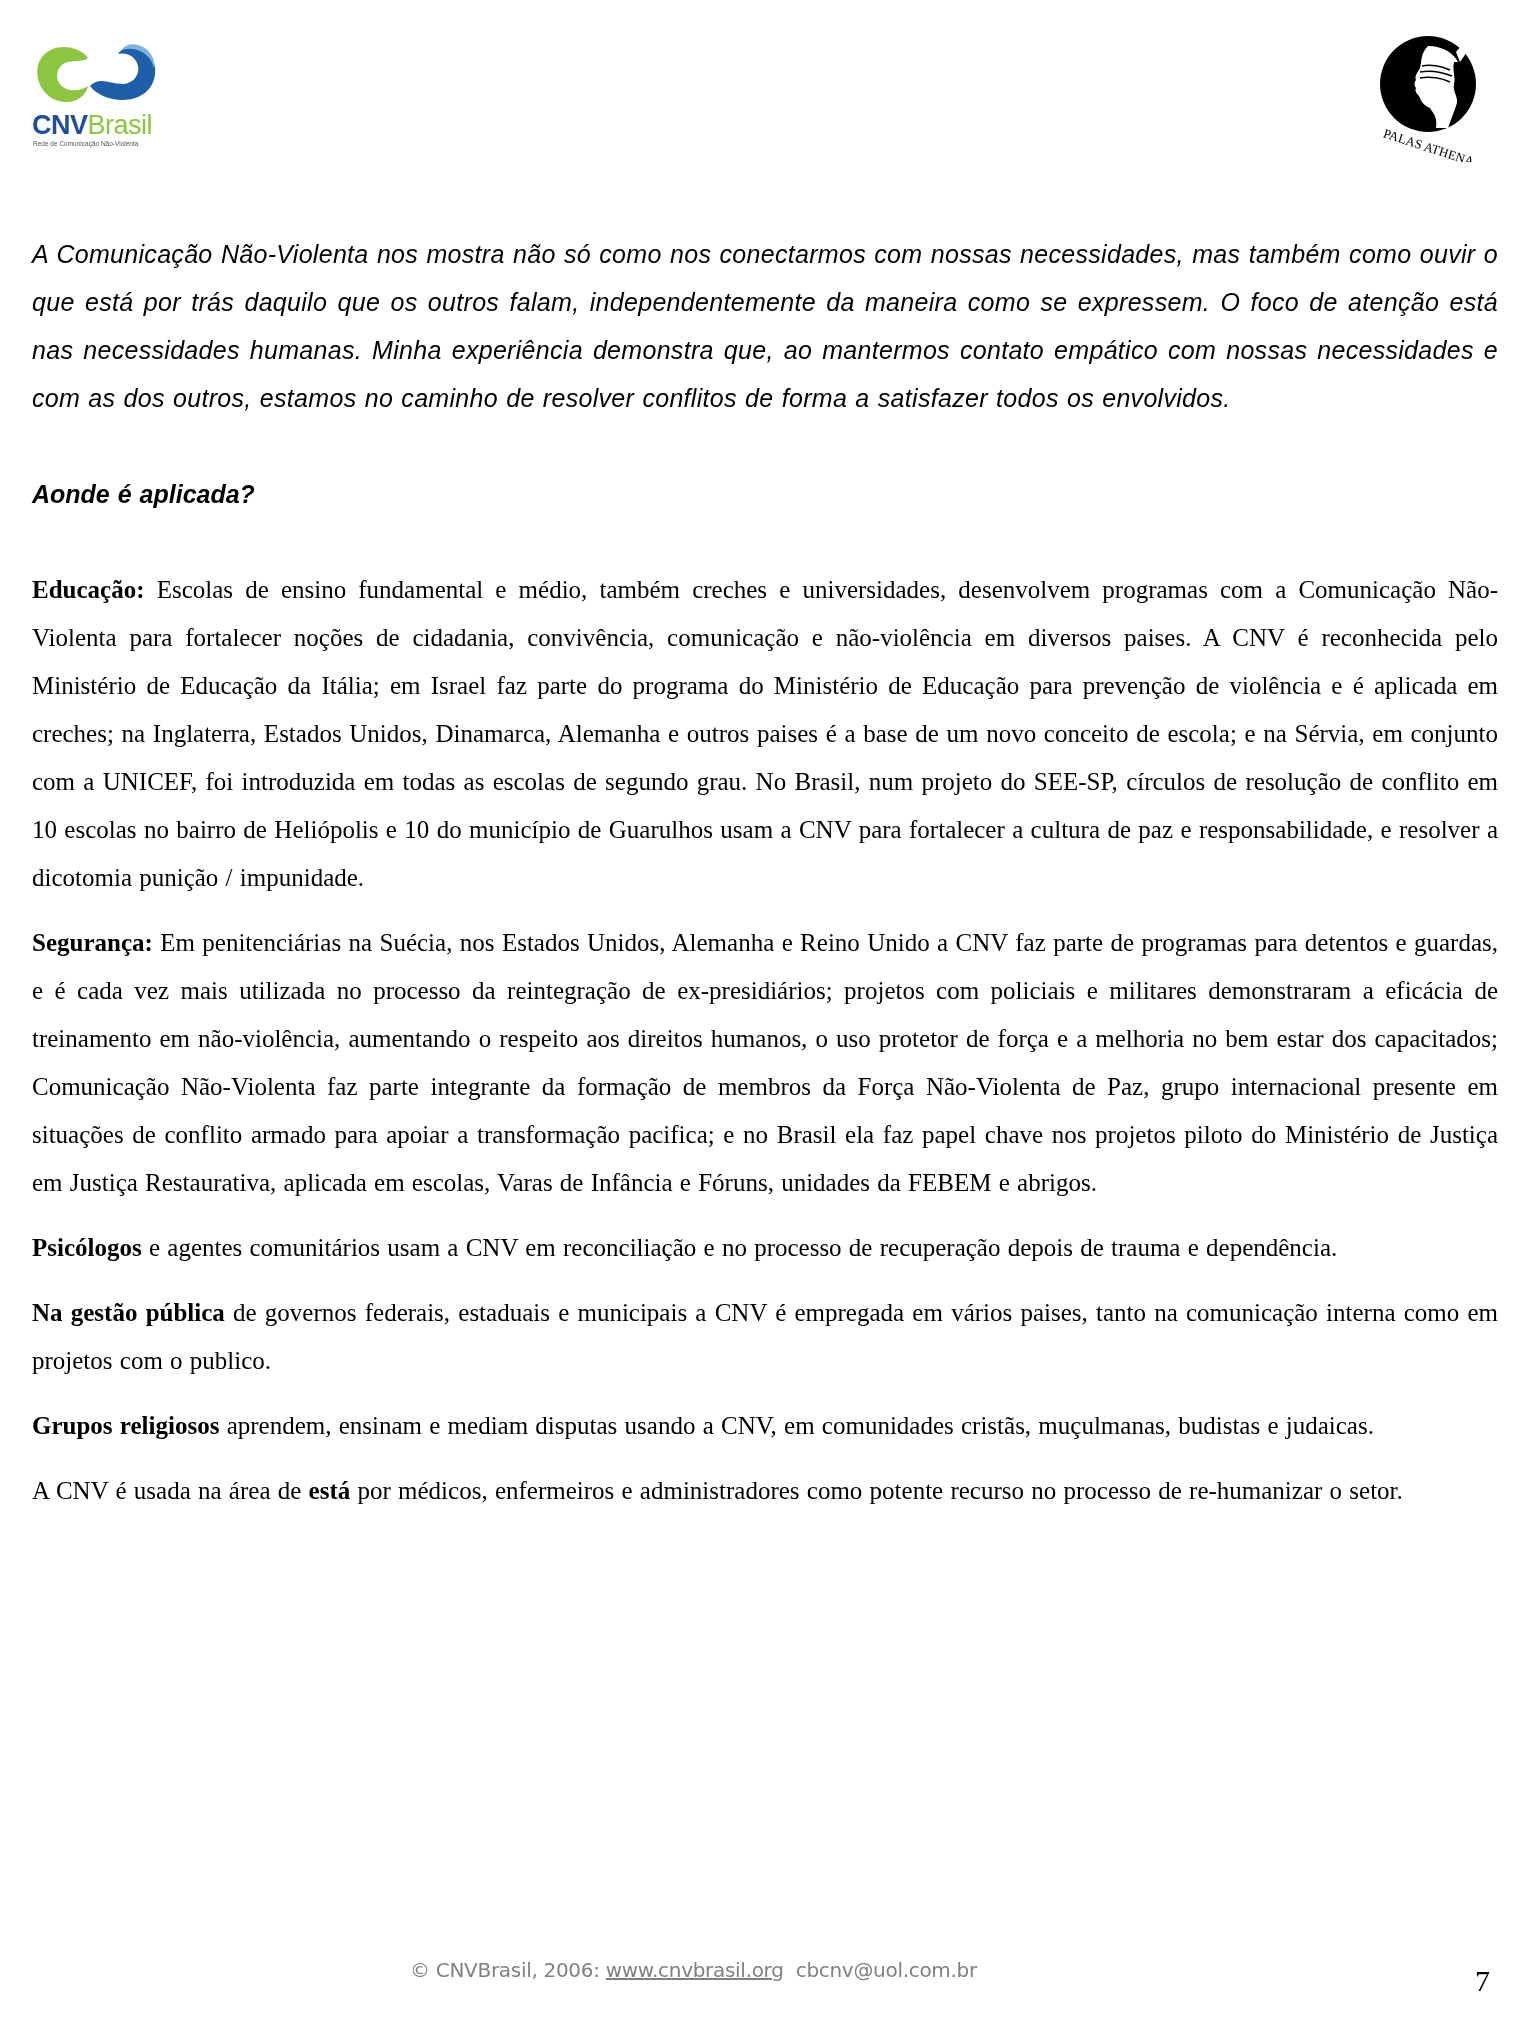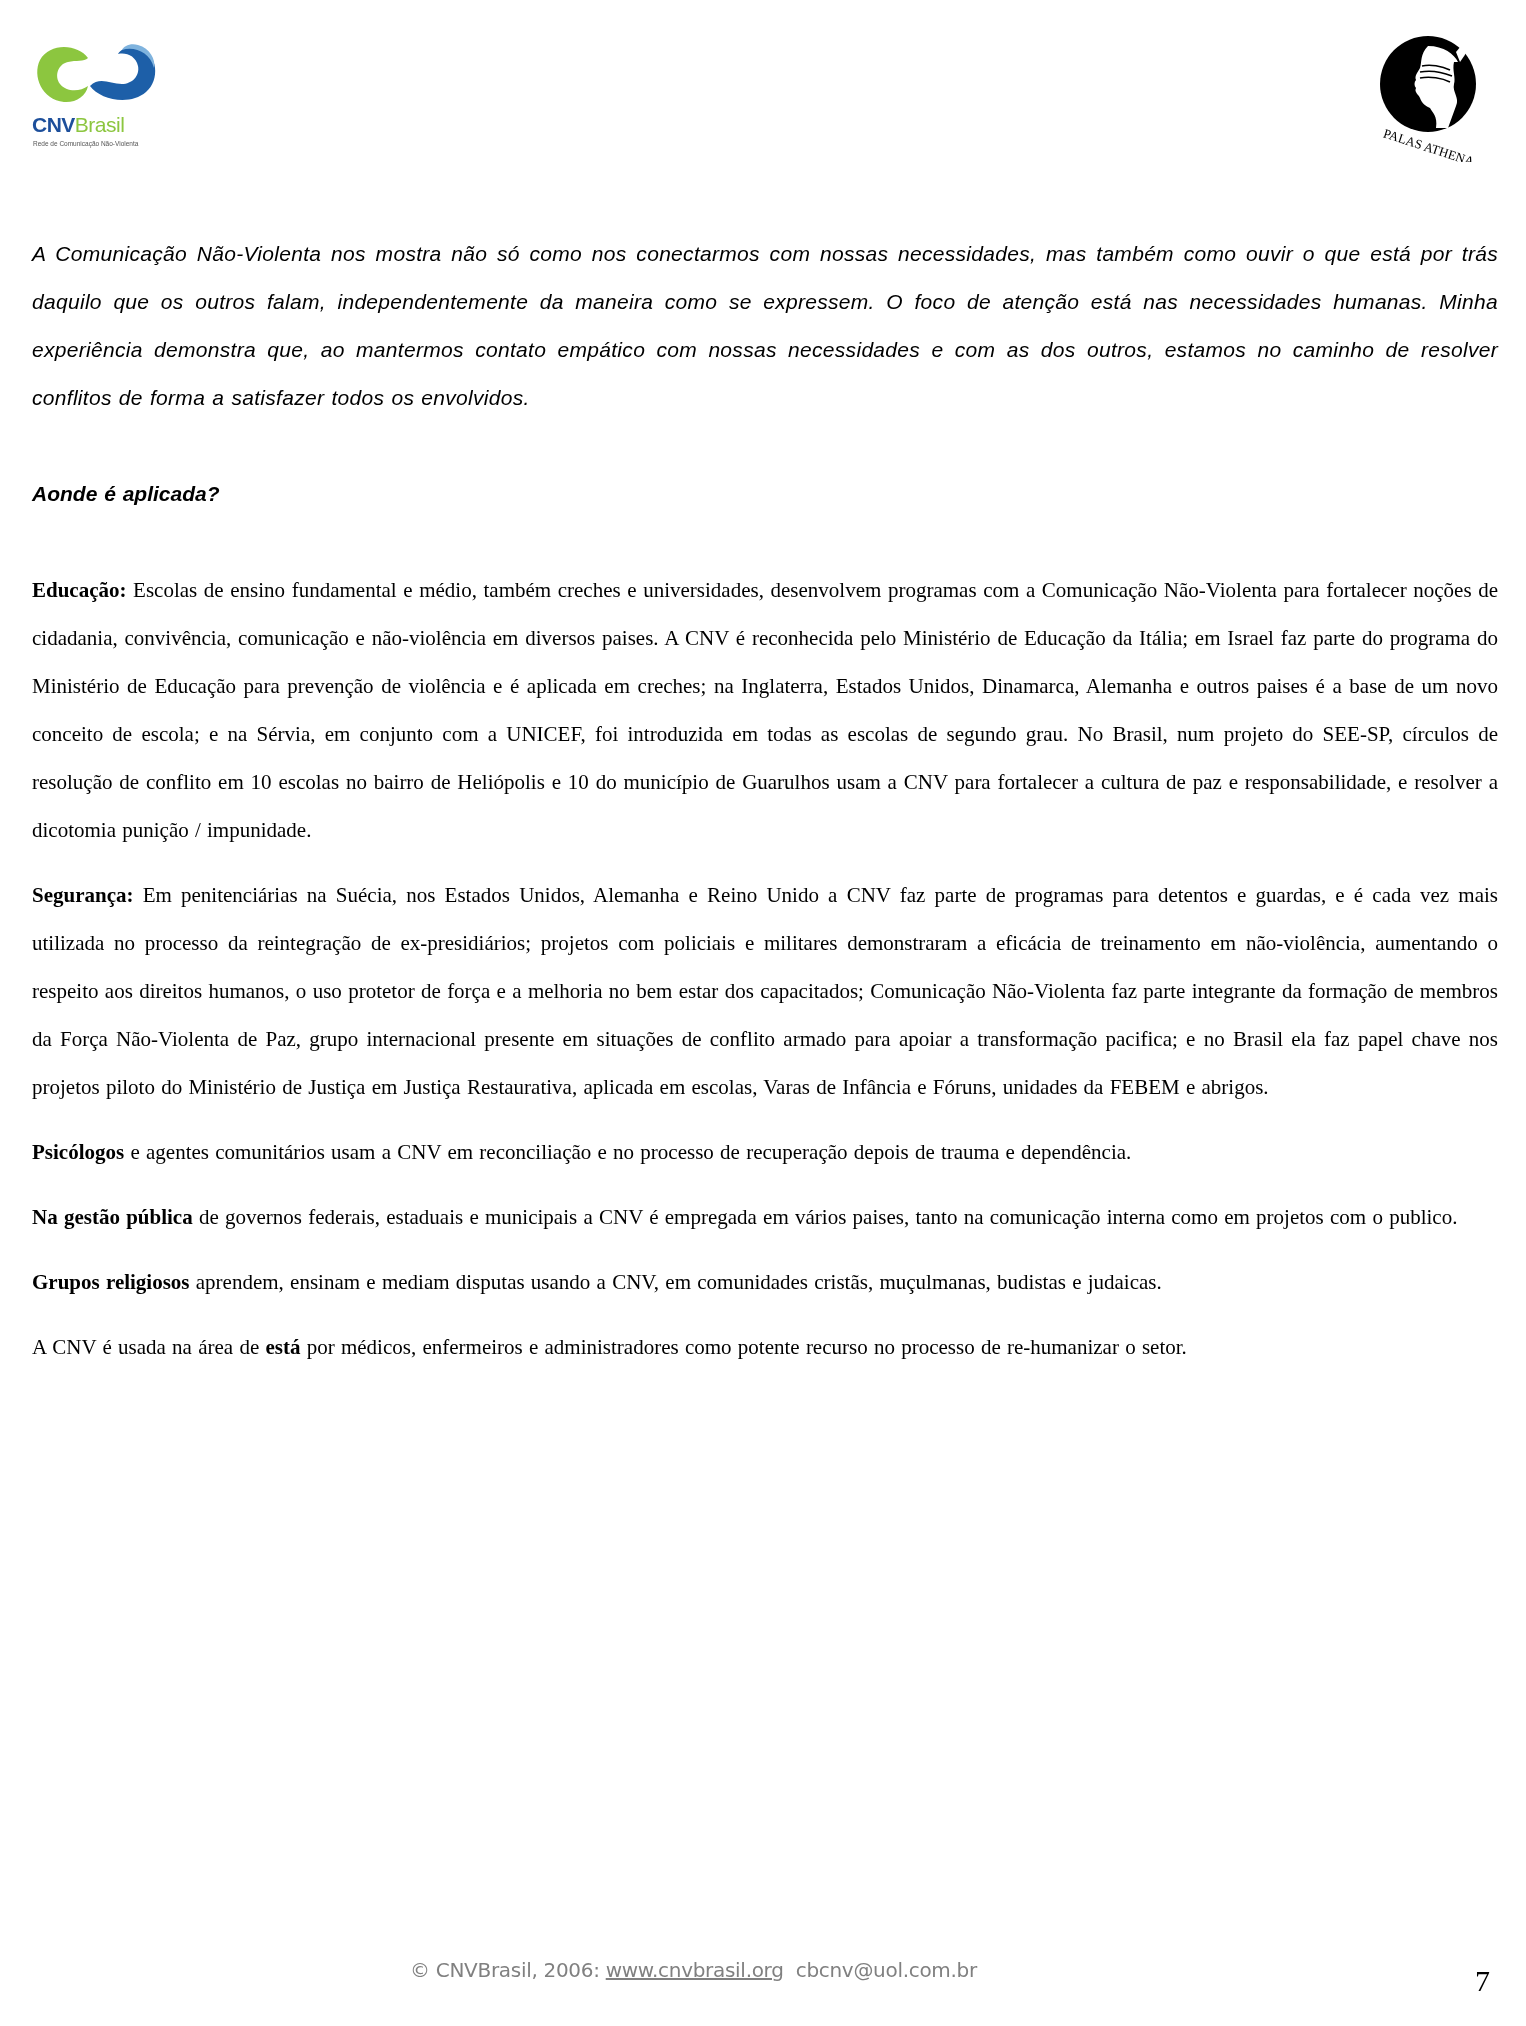--- a/index.html
+++ b/index.html
@@ -21,21 +21,21 @@
     top: 40px;
     width: 140px;
     height: 115px;
   }
   .logo-cnv svg { display: block; }
   .logo-cnv .wordmark {
     position: absolute;
     left: 2px;
     top: 70px;
     font-family: "Liberation Sans", sans-serif;
-    font-size: 21px;
+    font-size: 27px;
     line-height: 30px;
     white-space: nowrap;
     letter-spacing: -0.5px;
   }
   .logo-cnv .wordmark .cnv { color: #1d4f9b; font-weight: bold; }
   .logo-cnv .wordmark .brasil { color: #8cc63f; font-weight: normal; }
   .logo-cnv .tagline {
     position: absolute;
     left: 3px;
     top: 100px;
@@ -48,21 +48,21 @@
     left: 1370px;
     top: 32px;
     width: 120px;
     height: 130px;
   }
   .content {
     position: absolute;
     left: 32px;
     top: 230px;
     width: 1466px;
-    font-size: 21px;
+    font-size: 25px;
     line-height: 48px;
   }
   .content p {
     margin: 0;
     text-align: justify;
     word-spacing: 1px;
   }
   .intro {
     font-style: italic;
     letter-spacing: 0.3px;

